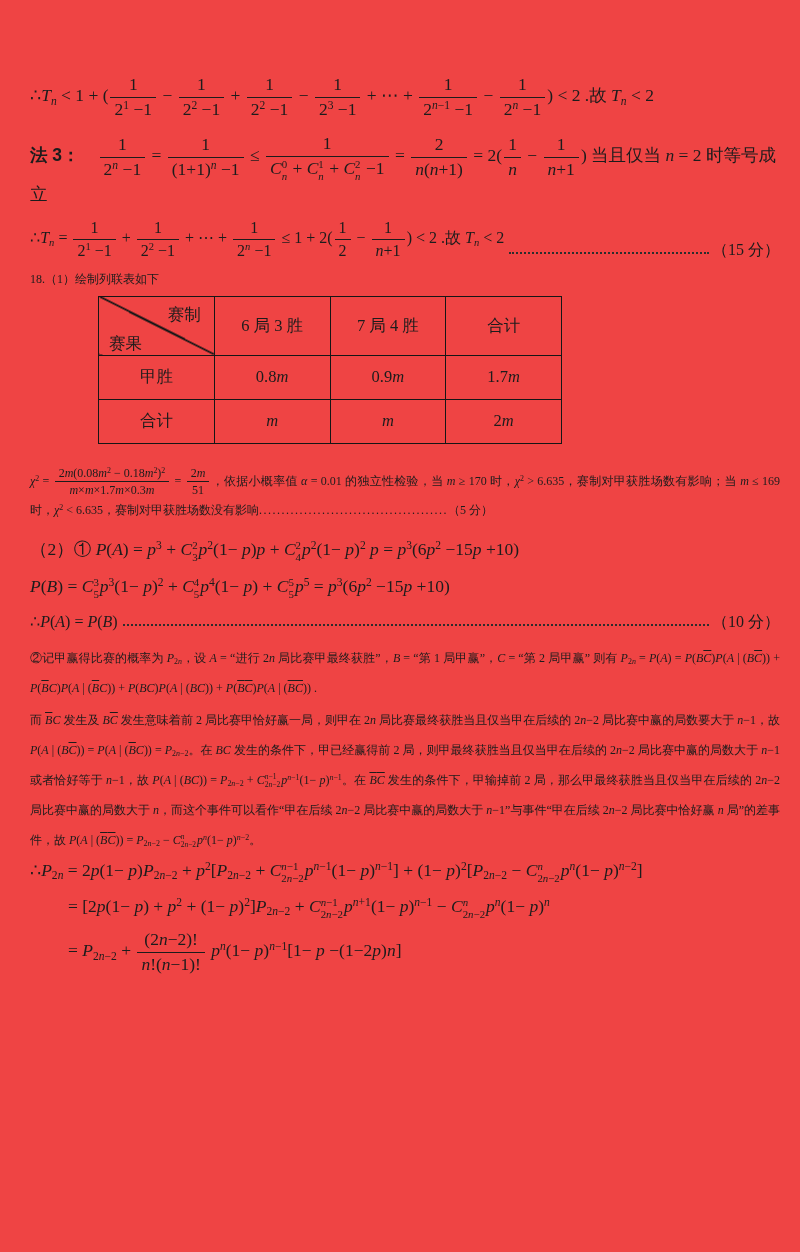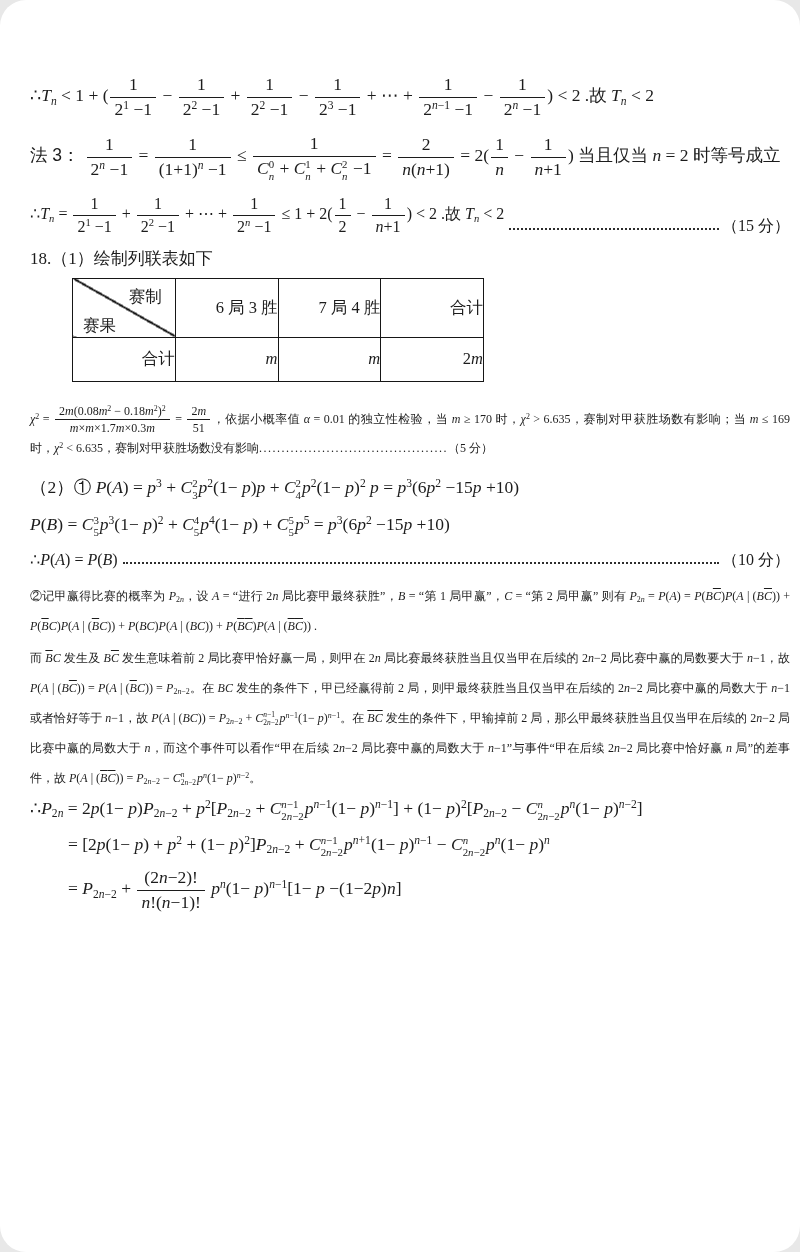--- a/index.html
+++ b/index.html
@@ -1,46 +1,45 @@
 <!DOCTYPE html>
 <html><head>
 <meta charset="utf-8">
 <style>
   html,body{margin:0;padding:0;background:#e8e8e8;}
   .page{
     position:relative;
     width:800px;height:1252px;
     box-sizing:border-box;
-    background:#ffffff;
+    background:#ef4444;
     color:#1c1c1c;
     font-family:"Liberation Serif","DejaVu Serif",serif;
-    padding:74px 10px 0 30px;
+    padding:74px 20px 0 30px;
     overflow:hidden;
-    border-radius:26px;
   }
   i{font-style:italic;}
   sup,sub{font-size:0.66em;line-height:0;}
   sup{vertical-align:0.55em;}
   sub{vertical-align:-0.3em;}
   
   .fr{display:inline-block;vertical-align:middle;text-align:center;line-height:1.25;margin:0 2px;}
   .fr .n{display:block;border-bottom:1.5px solid currentColor;padding:0 4px 1px;}
   .fr .d{display:block;padding:1px 4px 0;}
   
   .ss{display:inline-flex;flex-direction:column;align-items:flex-start;vertical-align:middle;font-size:0.62em;line-height:1.12;margin-right:1px;}
   
   .ol{text-decoration:overline;}
   .fline{font-size:17.5px;margin-bottom:12px;}
-  .m3label{font-weight:normal;font-family:"Liberation Sans","DejaVu Sans",sans-serif;margin-right:5px;}
+  .m3label{font-weight:bold;font-family:"Liberation Sans","DejaVu Sans",sans-serif;margin-right:18px;}
   .scoreline{display:flex;font-size:16px;margin-bottom:10px;}
   .leader{flex:1 1 auto;border-bottom:2.4px dotted #2d2d2d;margin:0 3px 7px 5px;align-self:flex-end;}
   .score{white-space:nowrap;align-self:flex-end;}
-  .heading{font-size:17px;margin:2px 0 8px 0;}
+  .heading{font-size:12px;margin:2px 0 8px 0;}
   
-  .ctable{border-collapse:collapse;table-layout:fixed;width:412px;margin:4px 0 22px 42px;text-align:right;font-size:16.5px;}
+  .ctable{border-collapse:collapse;table-layout:fixed;width:464px;margin:4px 0 22px 68px;text-align:center;font-size:16.5px;}
   .ctable td{border:1.7px solid #161616;height:43px;padding:0;}
   .ctable tr.hdr td{height:58px;}
   .corner{position:relative;background-image:linear-gradient(to top right,transparent calc(50% - 1px),#161616 calc(50% - 1px),#161616 calc(50% + 1px),transparent calc(50% + 1px));}
   .corner .ct{position:absolute;top:7px;right:13px;}
   .corner .cb{position:absolute;bottom:0;left:10px;}
   .para{font-size:12px;line-height:2.5;text-align:justify;}
   .para .fr{line-height:1.2;}
   .chi{margin-bottom:14px;line-height:2.15;}
   .dotstr{letter-spacing:1.5px;overflow-wrap:anywhere;}
   .p2{margin-bottom:2px;}
@@ -79,20 +78,26 @@
   <table class="ctable">
     <tbody>
         <tr class="hdr">
       <td class="corner">
         <span class="ct">赛制</span>
         <span class="cb">赛果</span>
       </td>
       <td>6 局 3 胜</td>
       <td>7 局 4 胜</td>
       <td>合计</td>
+    </tr>
+    <tr>
+      <td>甲胜</td>
+      <td>0.8<i>m</i></td>
+      <td>0.9<i>m</i></td>
+      <td>1.7<i>m</i></td>
     </tr>
     <tr>
       <td>合计</td>
       <td><i>m</i></td>
       <td><i>m</i></td>
       <td>2<i>m</i></td>
     </tr>
   </tbody>
     </table>
 

